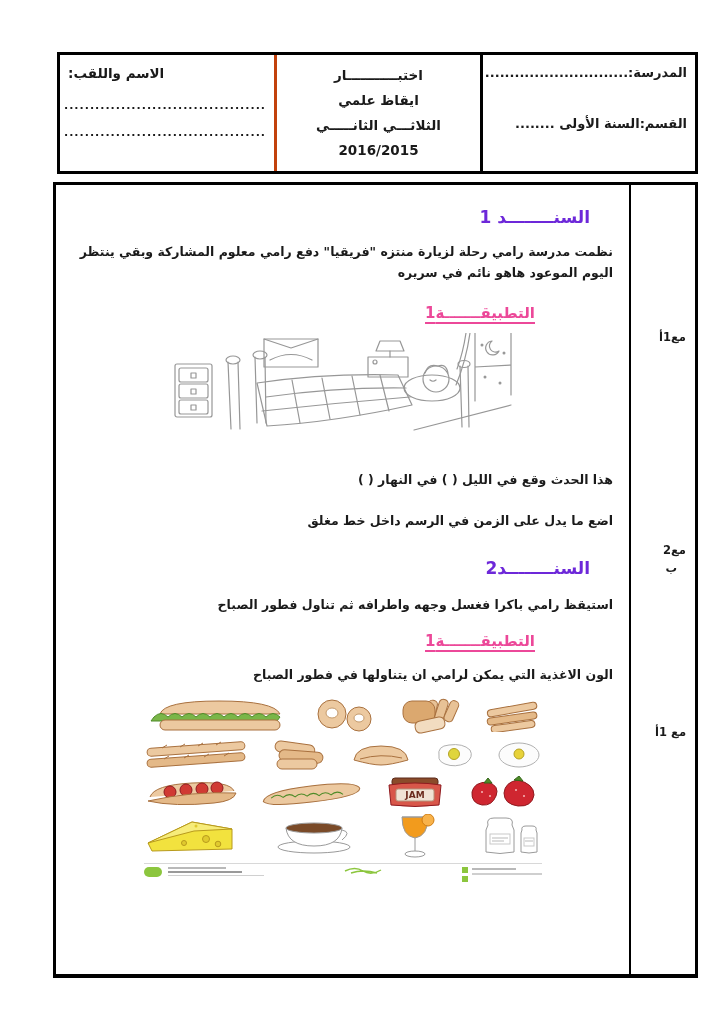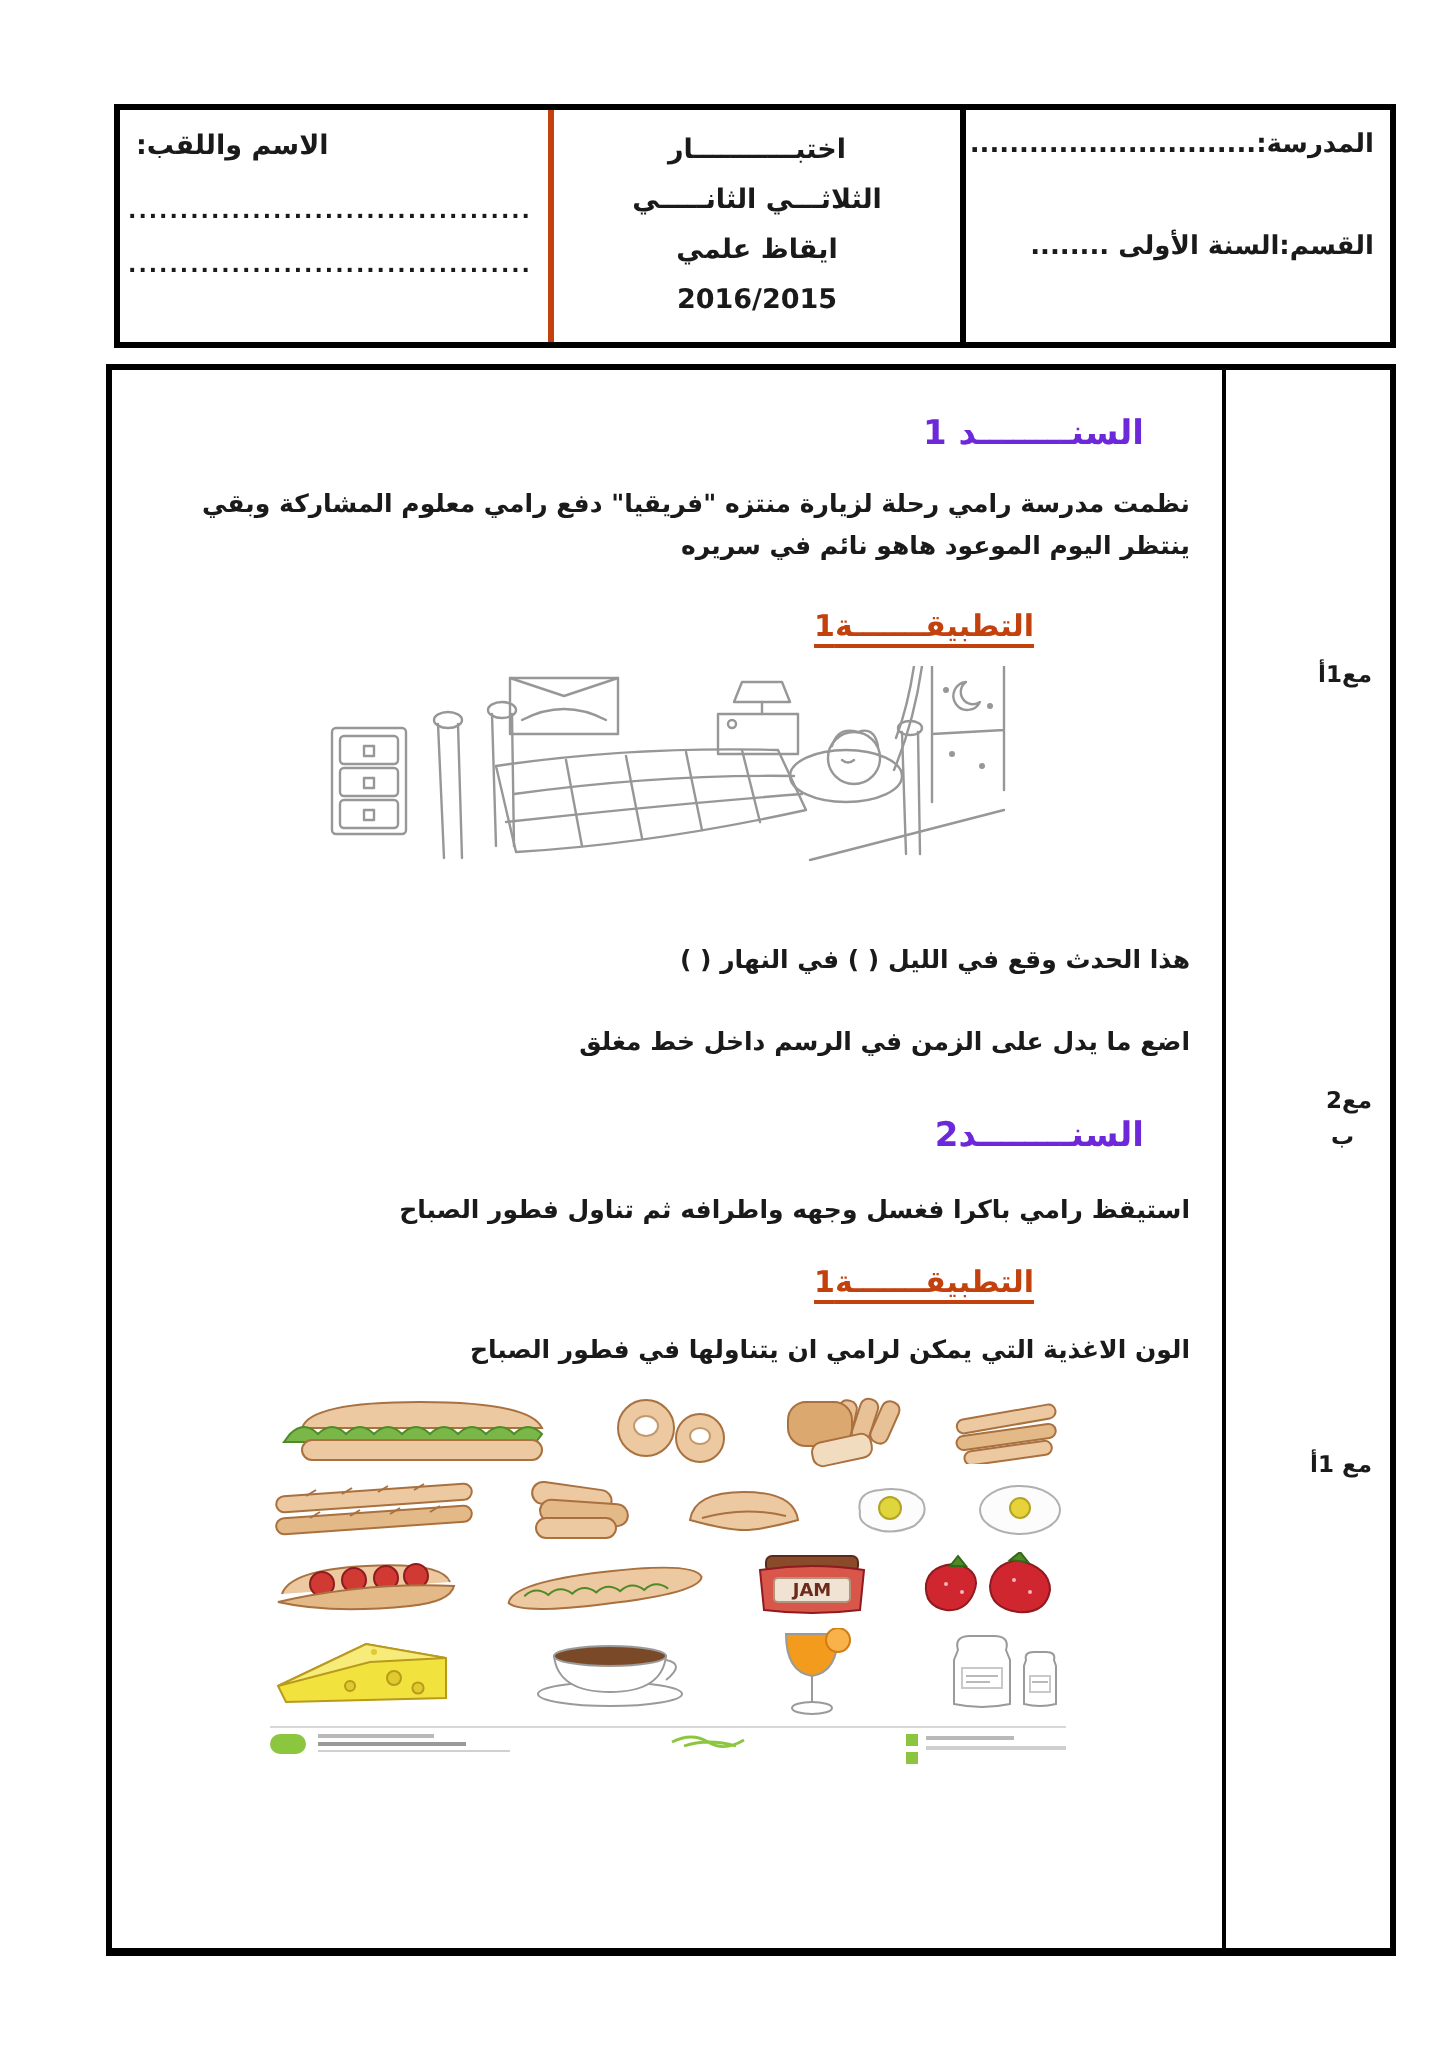--- a/index.html
+++ b/index.html
@@ -29,36 +29,36 @@
   .cell-name .dots { margin-top:18px; font-size:11px; letter-spacing:1px; line-height:1.2; }
   .cell-name .dots2 { margin-top:14px; font-size:11px; letter-spacing:1px; }
 
   
   .main-box {
     position:absolute; left:53px; top:182px; width:645px; height:796px;
     border:3px solid #000; border-bottom-width:4px; display:flex; background:#fff;
   }
   .content { flex:1; direction:rtl; padding:0 14px; }
   .margin-col {
-    width:84px; border-left:2px solid #000; position:relative;
+    width:66px; border-left:2px solid #000; position:relative;
     direction:rtl; font-weight:bold; font-size:11.5px;
   }
   .mnote { position:absolute; right:9px; white-space:nowrap; }
   .mnote.n1 { top:145px; }
   .mnote.n2a { top:358px; }
   .mnote.n2b { top:376px; right:18px; }
   .mnote.n3 { top:540px; }
 
   
   .h-red {
     color:#6d28d9; font-size:17px; font-weight:bold;
     text-align:right; margin:22px 25px 0 0; letter-spacing:0.5px;
   }
   .h-blue {
-    color:#c2410c; font-size:15px; font-weight:bold;
+    color:#ec4899; font-size:15px; font-weight:bold;
     text-align:right; margin:0 80px 0 0;
     text-decoration:underline; text-decoration-thickness:2px; text-underline-offset:4px;
   }
   .para { font-size:12.5px; font-weight:bold; line-height:1.7; text-align:right; }
   .p-body  { margin:14px 2px 0 0; }
   .p-inst1 { margin:14px 2px 0 0; }
   .p-quest { margin:14px 2px 0 0; }
   .p-inst2 { margin:20px 2px 0 0; }
   .p-s2    { margin:16px 2px 0 0; }
   .p-inst3 { margin:14px 2px 0 0; }
@@ -89,22 +89,22 @@
 
 <div class="page">
 
   <div class="header-table">
     <div class="hcell cell-school">
       <div>المدرسة:.............................</div>
       <div class="line2">القسم:السنة الأولى ........</div>
     </div>
     <div class="hcell cell-exam">
       <div>اختبـــــــــــار</div>
+      <div>ايقاظ علمي</div>
       <div>الثلاثـــي الثانـــــي</div>
-      <div>ايقاظ علمي</div>
       <div>2016/2015</div>
     </div>
     <div class="hcell cell-name">
       <div>الاسم واللقب:</div>
       <div class="dots">.......................................</div>
       <div class="dots dots2">.......................................</div>
     </div>
   </div>
 
   <div class="main-box">

